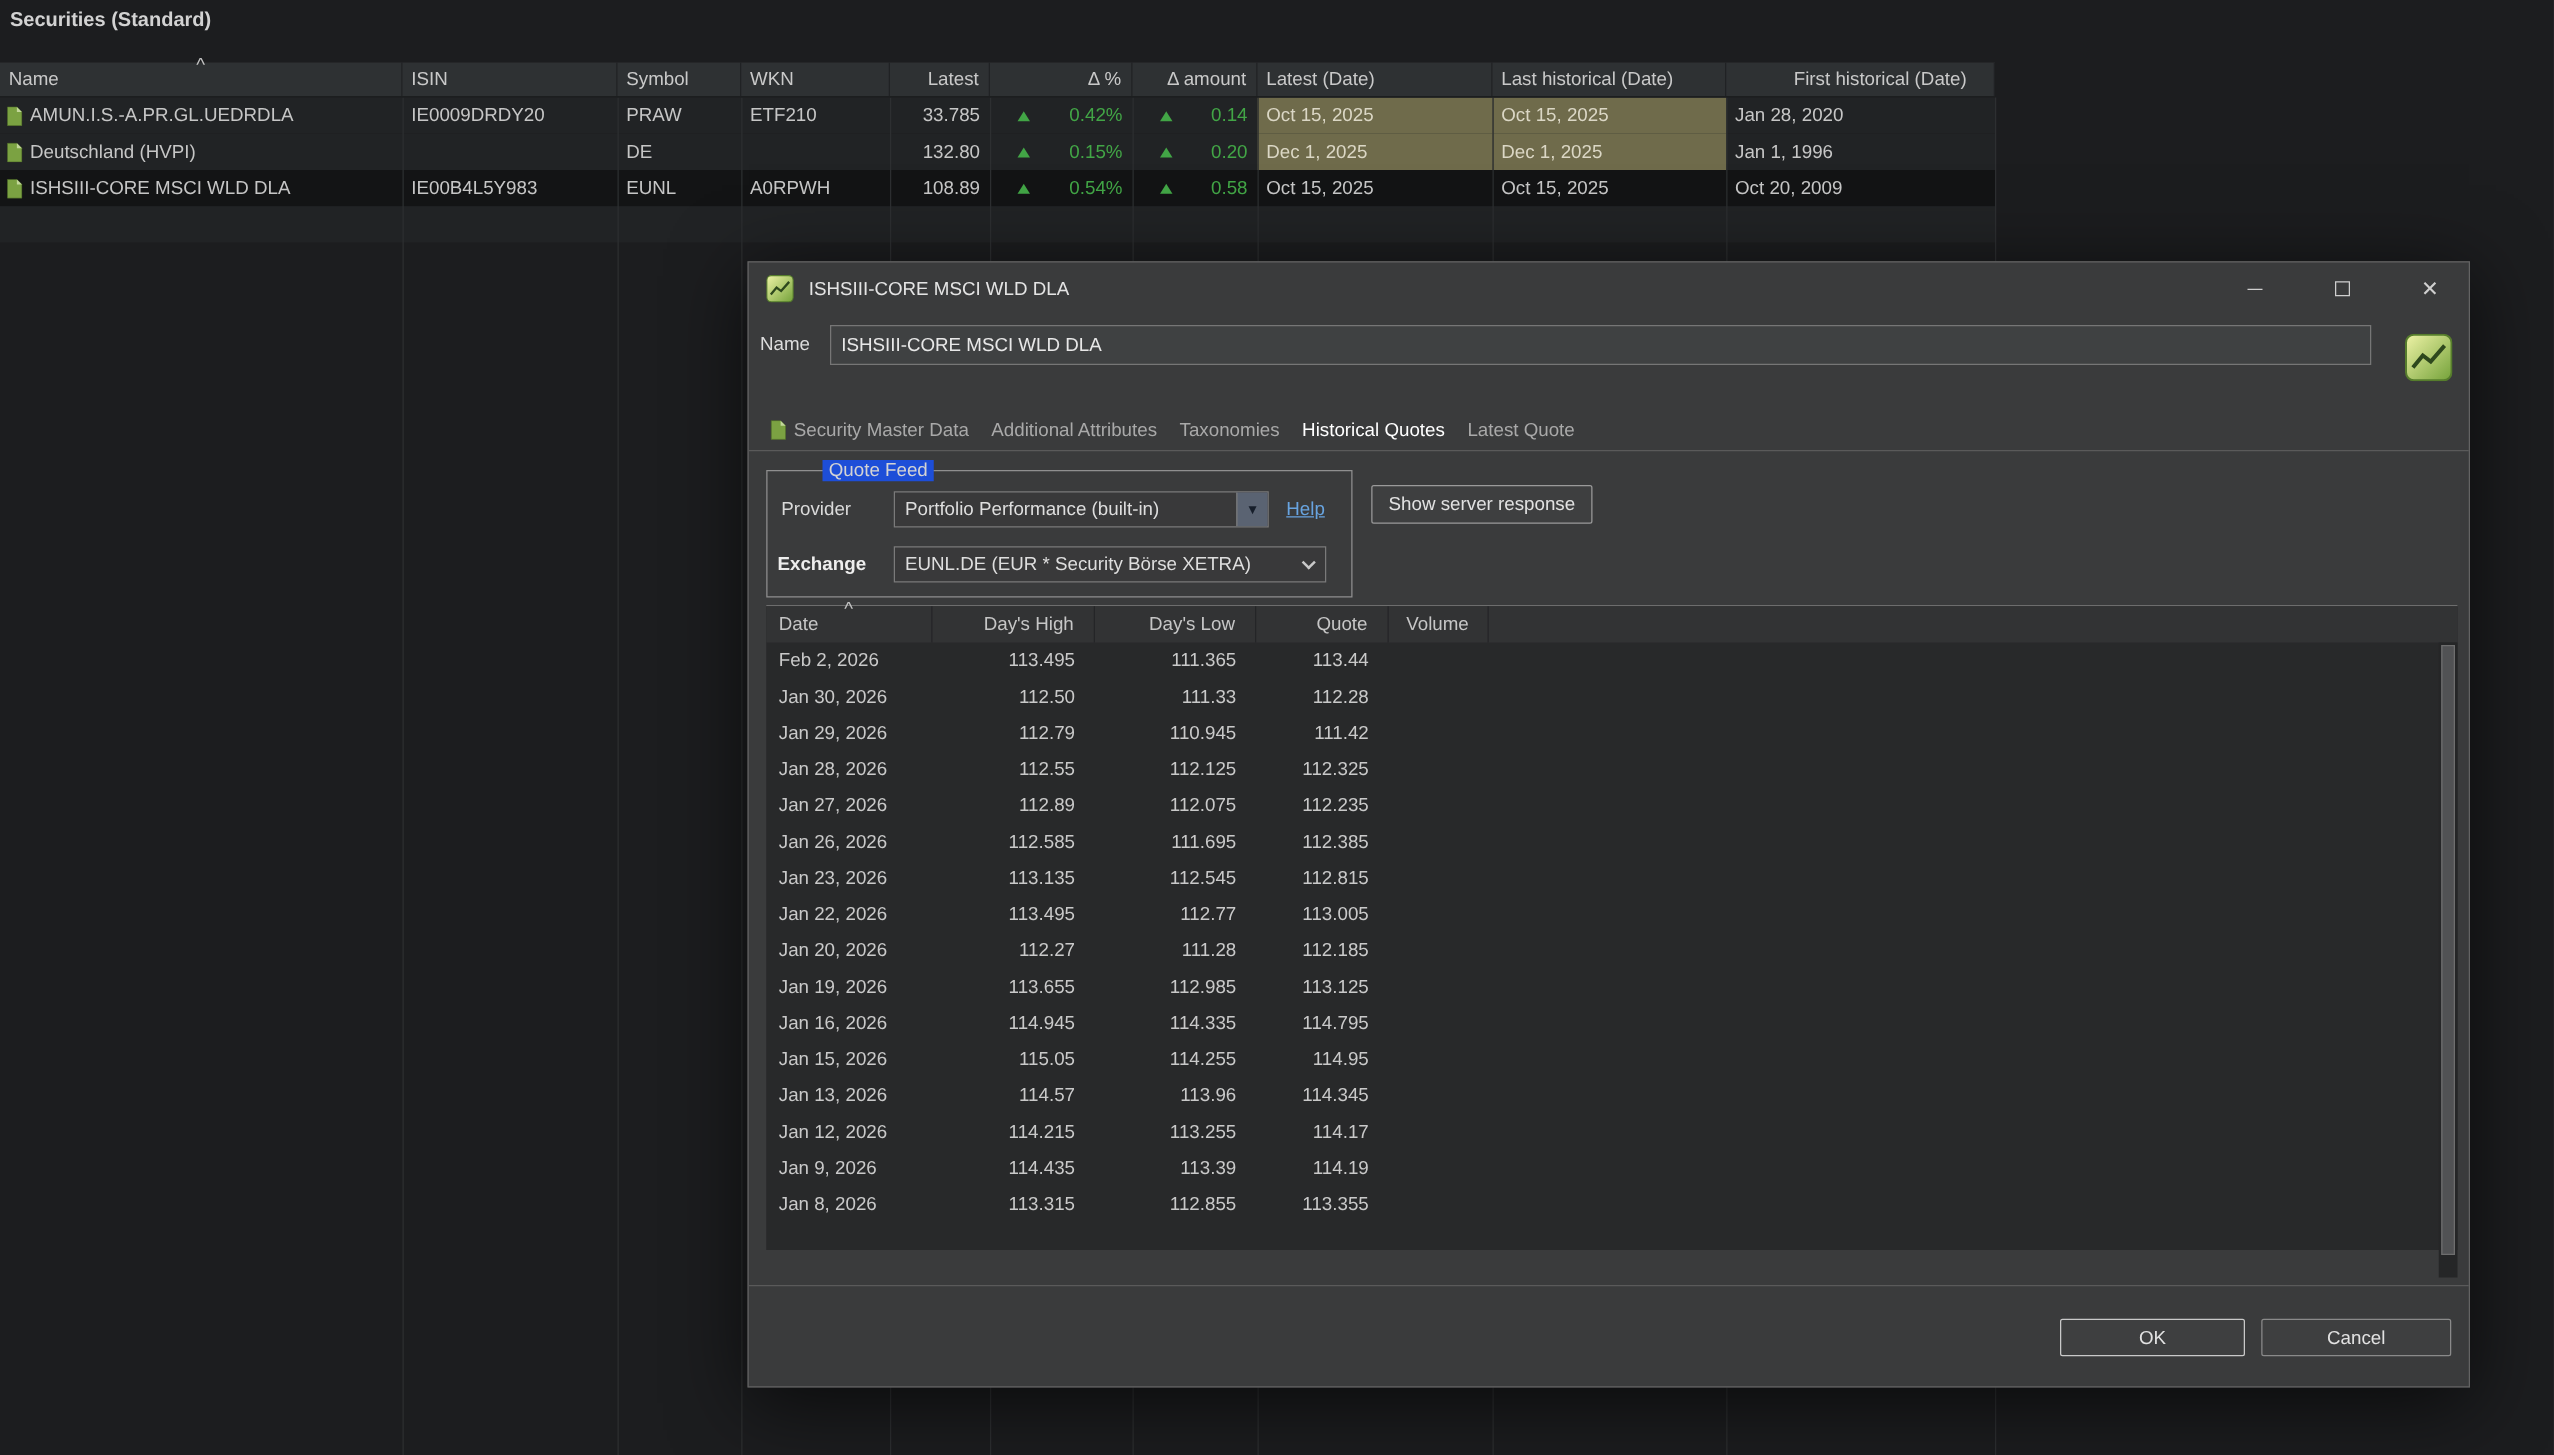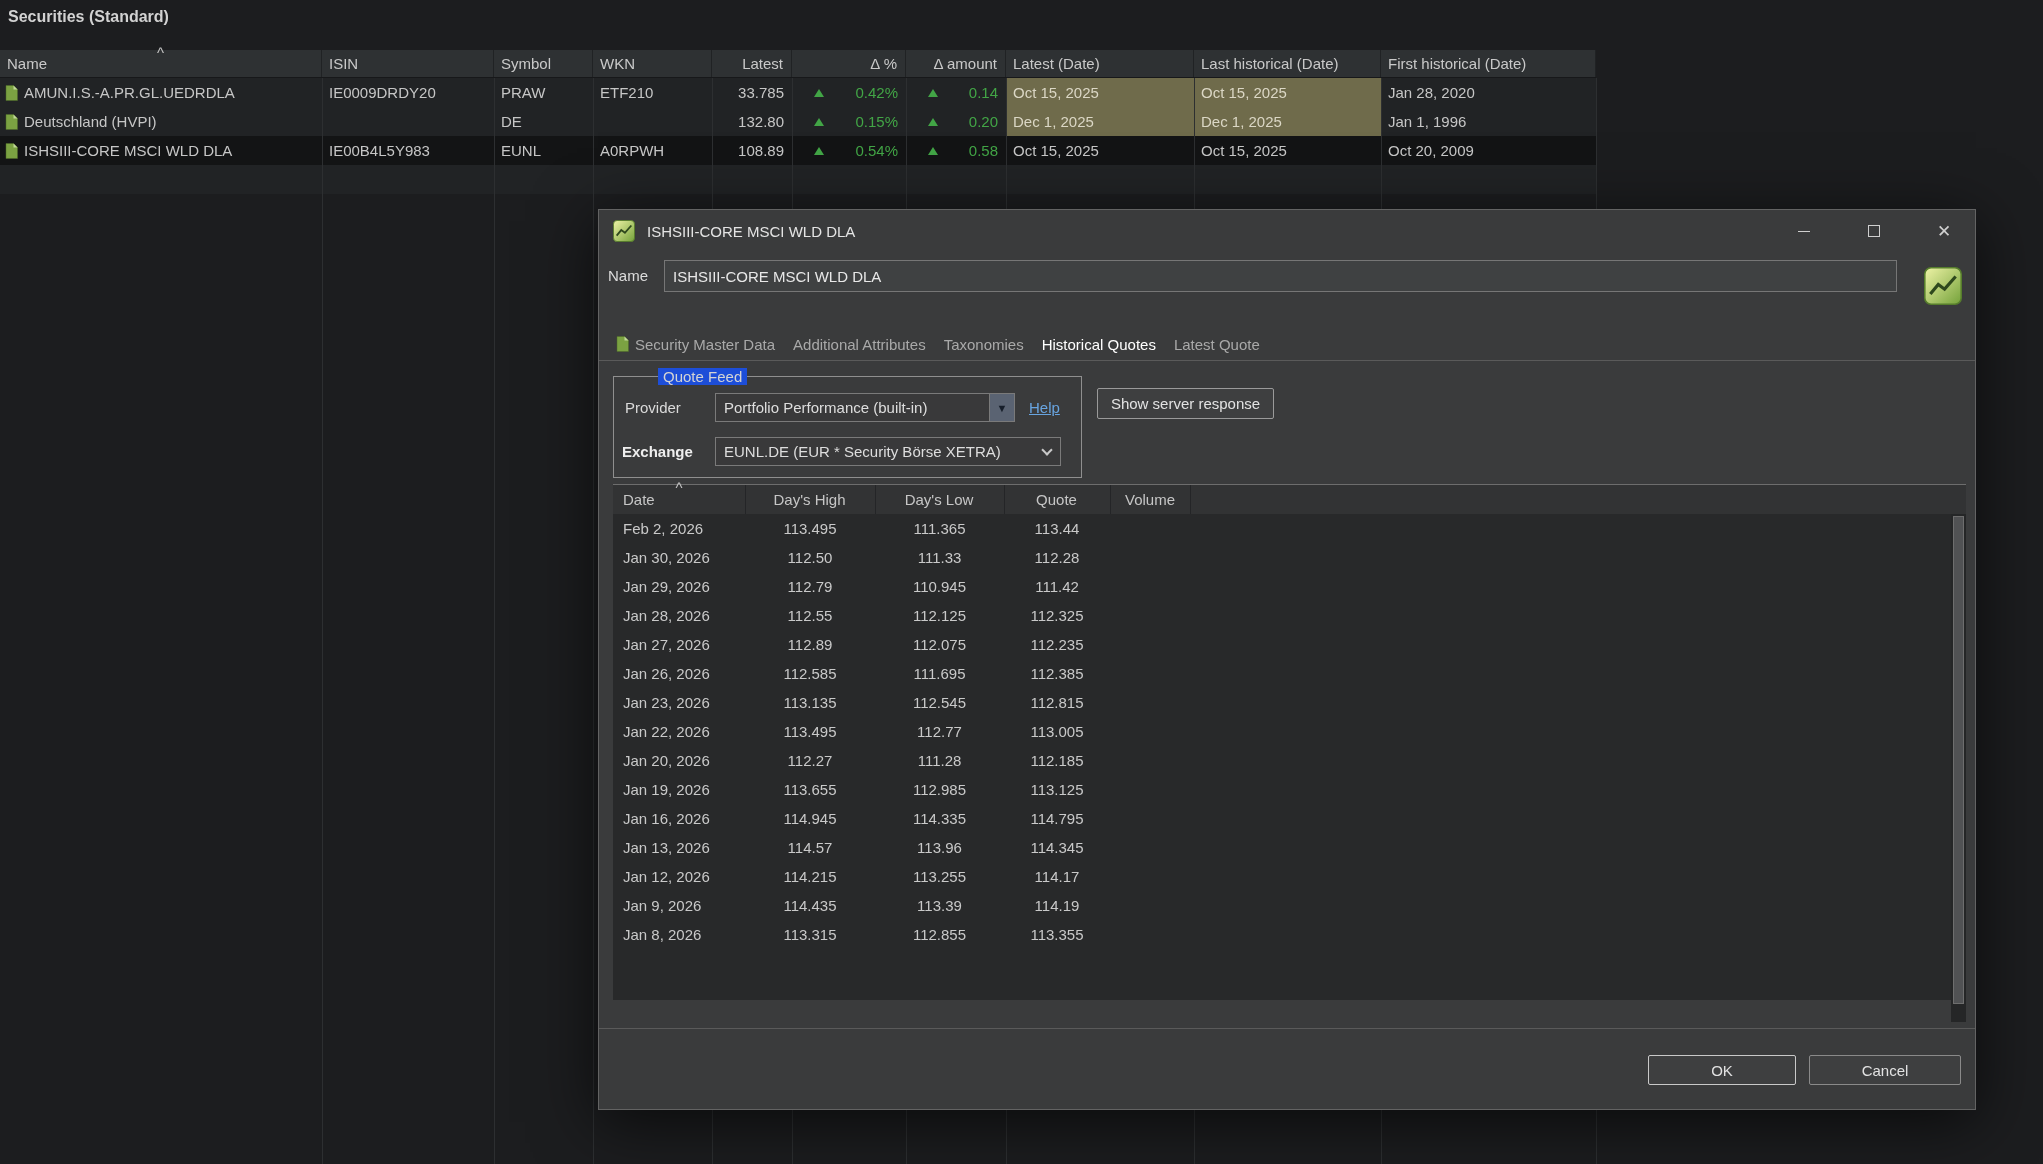--- a/index.html
+++ b/index.html
@@ -103,21 +103,21 @@
 
   .ssr {
     position: absolute; left: 498px; top: 178px; width: 177px; height: 31px;
     background: #3e3f40; border: 1px solid #9a9a9a; border-radius: 2px;
     display: flex; align-items: center; justify-content: center; color: #e2e2e2; white-space: nowrap;
   }
 
   .qtable { position: absolute; left: 14px; top: 274px; width: 1353px; height: 516px; background: #28292a; border-top: 1px solid #6d6d6d; }
   .qheader { display: flex; height: 29px; background: #323334; line-height: 29px; position: relative; color: #c6c6c6; }
   .qh { position: relative; border-right: 1px solid #242527; white-space: nowrap; }
-  .qh.right, .qc.right { text-align: center; padding-right: 2px; }
+  .qh.right, .qc.right { text-align: right; padding-right: 16px; }
   .q0 { width: 133px; padding-left: 10px; }
   .q1 { width: 130px; } .q2 { width: 129px; } .q3 { width: 106px; }
   .q4 { width: 80px; padding-left: 14px; }
   .qfill { flex: 1; border-right: none; }
   .qbody { height: 508px; overflow: hidden; }
   .qrow { display: flex; height: 29px; line-height: 29px; color: #c9c9c9; }
   .qc { white-space: nowrap; overflow: hidden; }
   .qscroll { position: absolute; right: 0; top: 29px; width: 15px; height: 508px; background: #252627; }
   .qthumb { position: absolute; left: 2px; right: 2px; top: 2px; height: 488px; background: #515254; border: 1px solid #6e6e6e; }
 
@@ -138,21 +138,21 @@
 <div class="sec-header">
     <div class="sh col0"><div class="" style="display: inline;">Name</div><div class="sortcaret">^</div></div>
     <div class="sh col1"><div class="" style="display: inline;">ISIN</div></div>
     <div class="sh col2"><div class="" style="display: inline;">Symbol</div></div>
     <div class="sh col3"><div class="" style="display: inline;">WKN</div></div>
     <div class="sh col4 right"><div class="" style="display: inline;">Latest</div></div>
     <div class="sh col5 right"><div class="" style="display: inline;">Δ %</div></div>
     <div class="sh col6 right"><div class="" style="display: inline;">Δ amount</div></div>
     <div class="sh col7"><div class="" style="display: inline;">Latest (Date)</div></div>
     <div class="sh col8"><div class="" style="display: inline;">Last historical (Date)</div></div>
-    <div class="sh col9"><div class="" style="display: inline;">First historical (Date)</div></div>
+    <div class="sh col9"><div class="" style="display: inline; margin-left: 47px;">First historical (Date)</div></div>
   </div>
 <div class="sec-rows">
     <div class="sec-row">
       <div class="sc col0 namecell">
         <div class="" style="display: inline-flex;">
           <svg width="13" height="16" viewBox="0 0 13 16">
             <path d="M1 0.5 h7.5 l4 4 v11 h-11.5 z" fill="#7ba242" stroke="#4e6b28" stroke-width="0.5"></path>
             <path d="M8.5 0.5 l4 4 h-4 z" fill="#c2d79a"></path>
           </svg>
         </div>
@@ -417,20 +417,28 @@
         </div>
         <div class="qrow">
           <div class="qc q0">Jan 16, 2026</div>
           <div class="qc q1 right">114.945</div>
           <div class="qc q2 right">114.335</div>
           <div class="qc q3 right">114.795</div>
           <div class="qc q4"></div>
           <div class="qc qfill"></div>
         </div>
         <div class="qrow">
+          <div class="qc q0">Jan 15, 2026</div>
+          <div class="qc q1 right">115.05</div>
+          <div class="qc q2 right">114.255</div>
+          <div class="qc q3 right">114.95</div>
+          <div class="qc q4"></div>
+          <div class="qc qfill"></div>
+        </div>
+        <div class="qrow">
           <div class="qc q0">Jan 13, 2026</div>
           <div class="qc q1 right">114.57</div>
           <div class="qc q2 right">113.96</div>
           <div class="qc q3 right">114.345</div>
           <div class="qc q4"></div>
           <div class="qc qfill"></div>
         </div>
         <div class="qrow">
           <div class="qc q0">Jan 12, 2026</div>
           <div class="qc q1 right">114.215</div>

